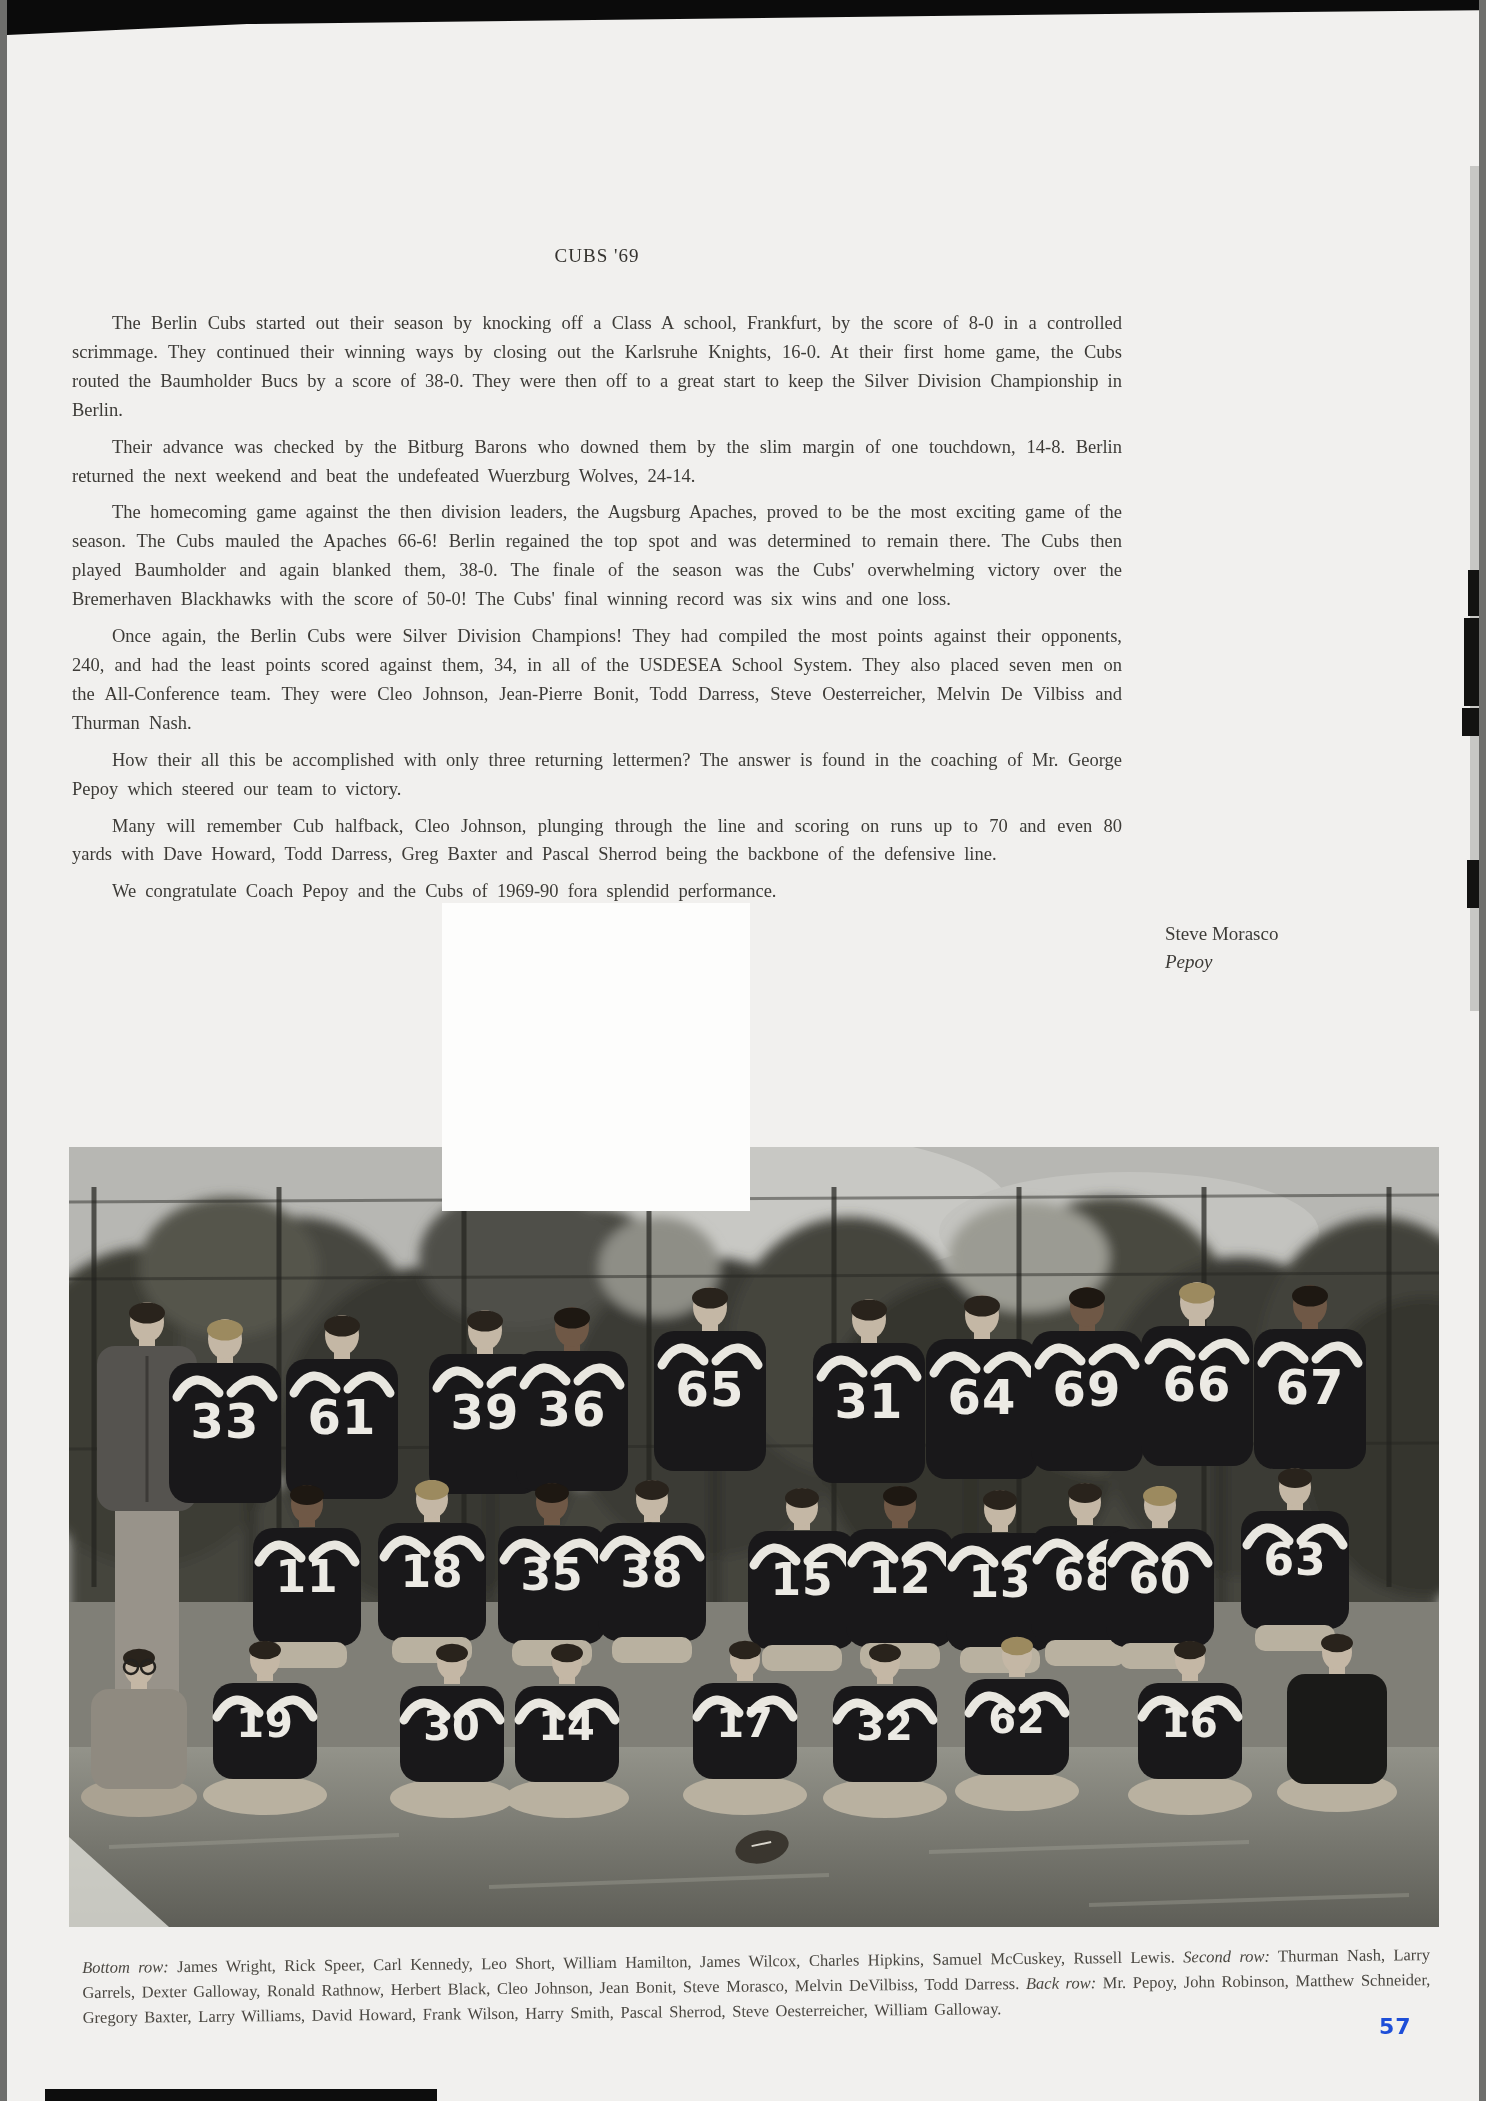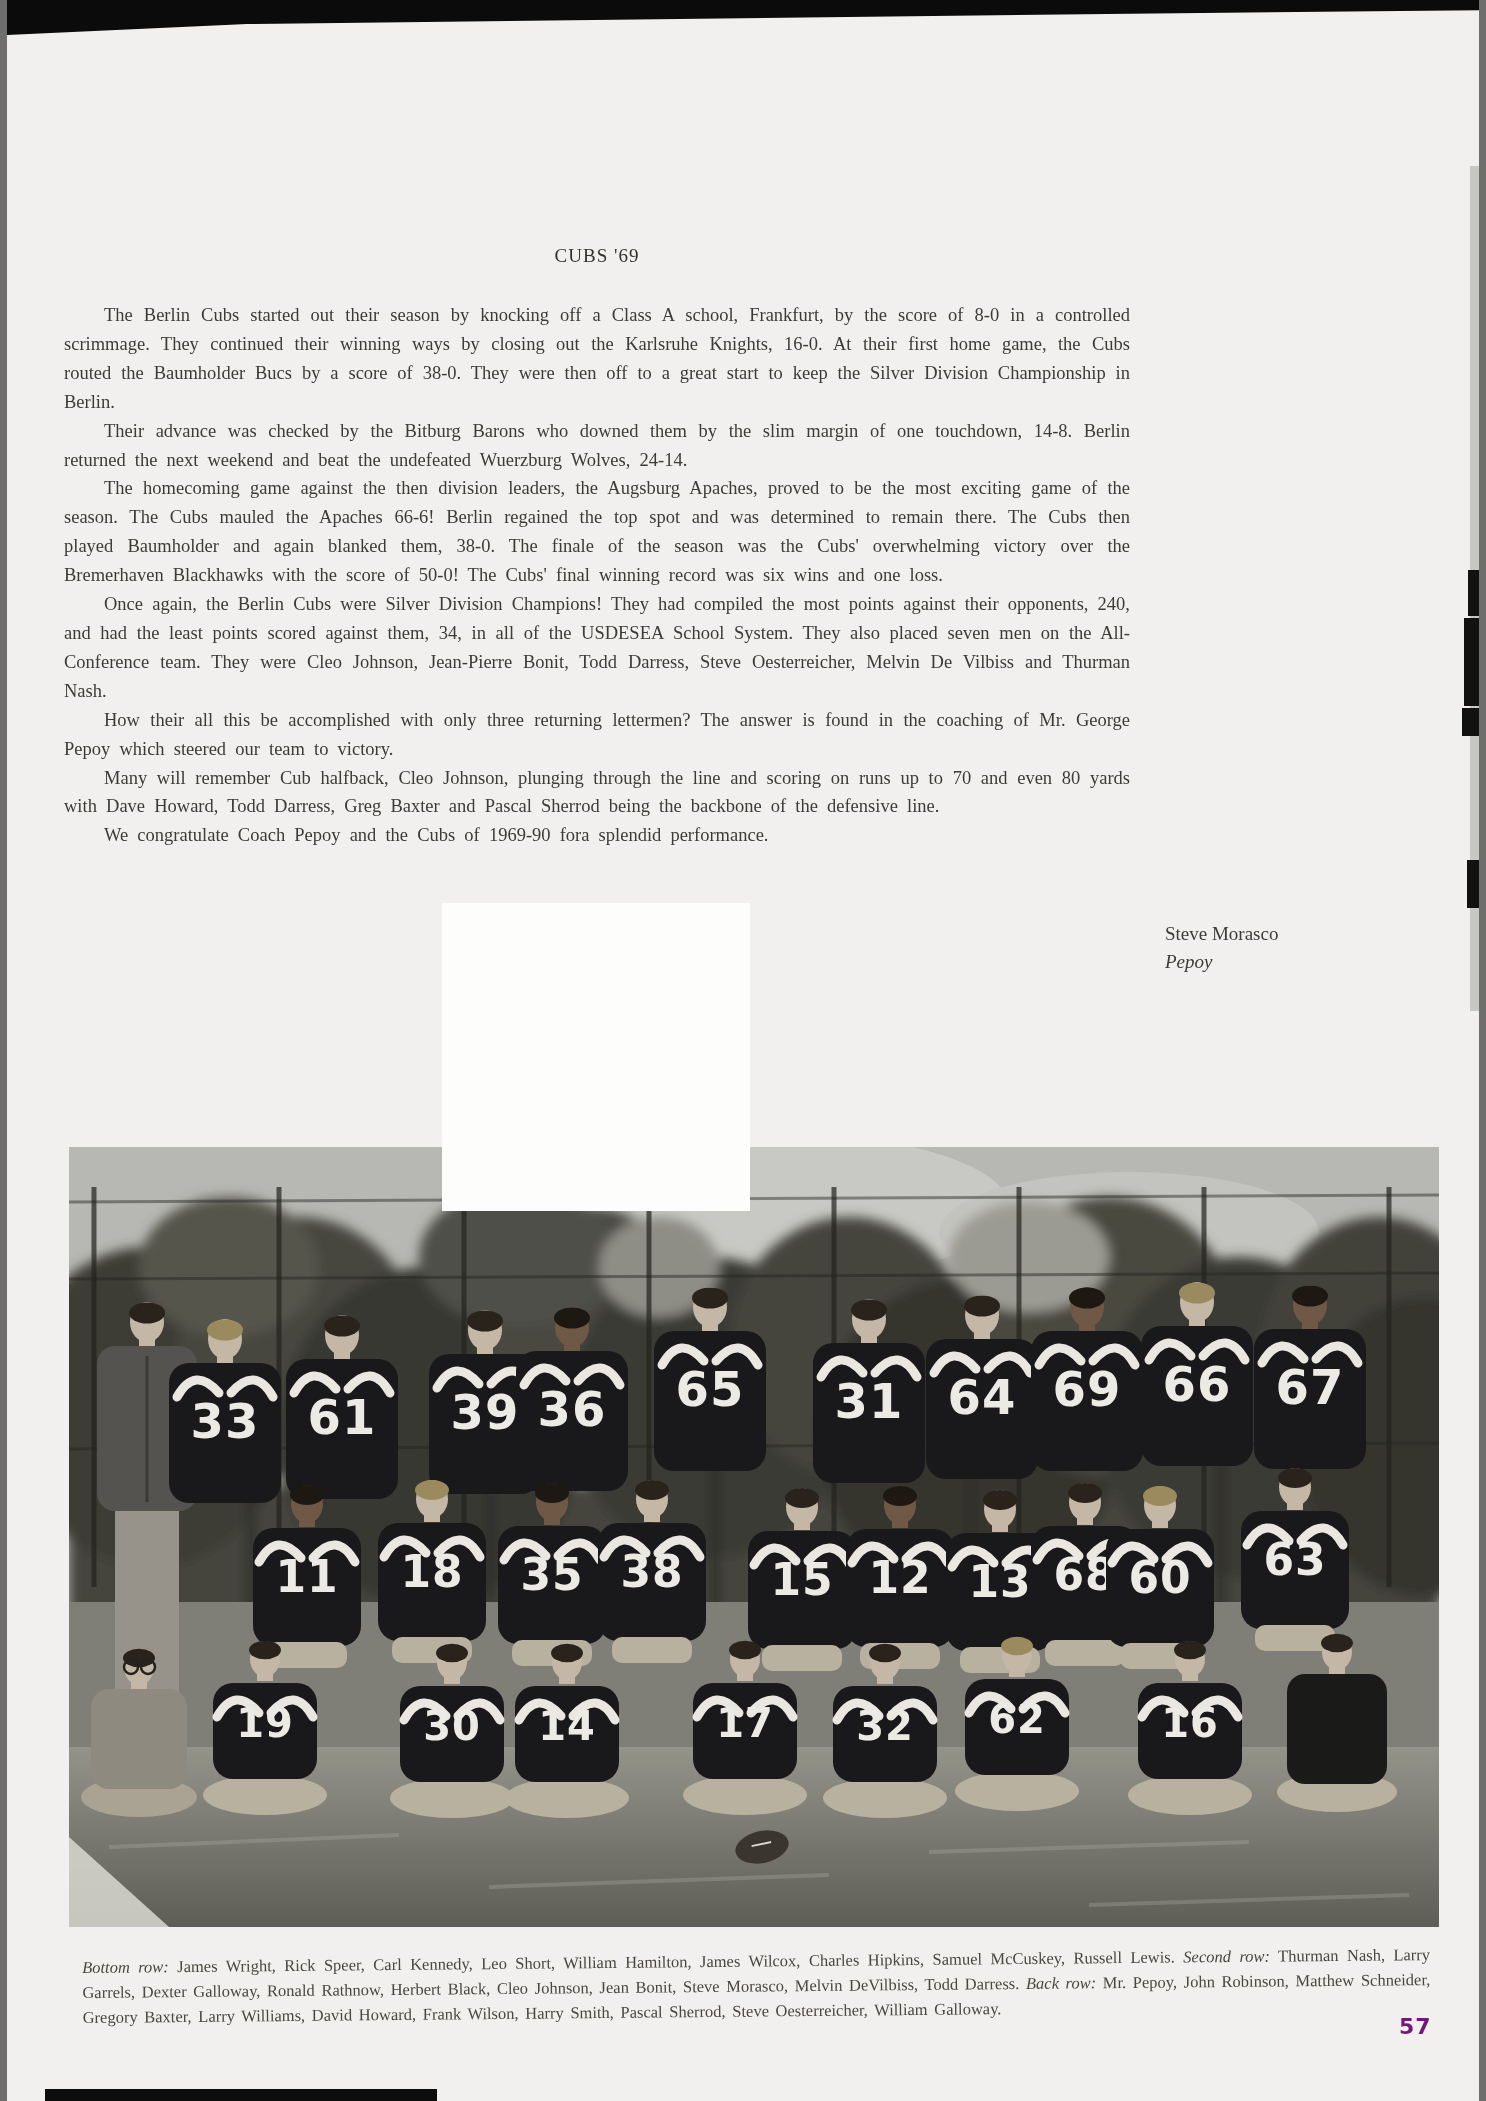--- a/index.html
+++ b/index.html
@@ -21,39 +21,39 @@
   .blob4{right:0;top:860px;width:12px;height:48px;}
   .bottom-bar{position:absolute;left:38px;top:2089px;width:392px;height:12px;background:#0d0d0d;}
   
   .header{position:absolute;left:57px;top:242px;width:1066px;text-align:center;color:#34322e;}
   .header .t1,.header .t2{font-size:19px;letter-spacing:1px;line-height:28px;}
   
   .article{
     position:absolute;left:57px;top:301px;width:1066px;
     font-size:18.5px;line-height:28.9px;text-align:justify;word-spacing:4.5px;color:#3d3b37;
   }
-  .article p{margin:0;text-indent:40px;}
+  .article p{margin:8px;text-indent:40px;}
   
   .signature{position:absolute;left:1158px;top:884px;font-size:19px;line-height:28px;color:#3d3b37;margin-top:36px;}
   .signature .role{font-style:italic;}
   
   .white-box{position:absolute;left:435px;top:903px;width:308px;height:308px;background:#fdfdfc;z-index:5;}
   
   .photo{position:absolute;left:62px;top:1147px;width:1370px;height:780px;z-index:1;background:#b7b7b3;}
   .photo svg{display:block;}
   
   .caption{
     position:absolute;left:75px;top:1938px;width:1348px;
     font-size:16.5px;line-height:25px;text-align:justify;word-spacing:2.5px;color:#4a4741;
     transform:rotate(-0.55deg);transform-origin:left top;
   }
   .caption .row-label{font-style:italic;}
   
   .page-number{position:absolute;left:1372px;top:2014px;font-size:22px;font-weight:bold;
-    font-family:"DejaVu Sans", sans-serif;color:#701a75;letter-spacing:1px;margin-left:20px;}
+    font-family:"DejaVu Sans", sans-serif;color:#1d4ed8;letter-spacing:1px;}
 </style>
 </head>
 <body>
 
 <div class="page">
 
   <div class="top-bar"></div>
   <div class="edge-strip"></div>
   <div class="edge-blob blob1"></div>
   <div class="edge-blob blob2"></div>

